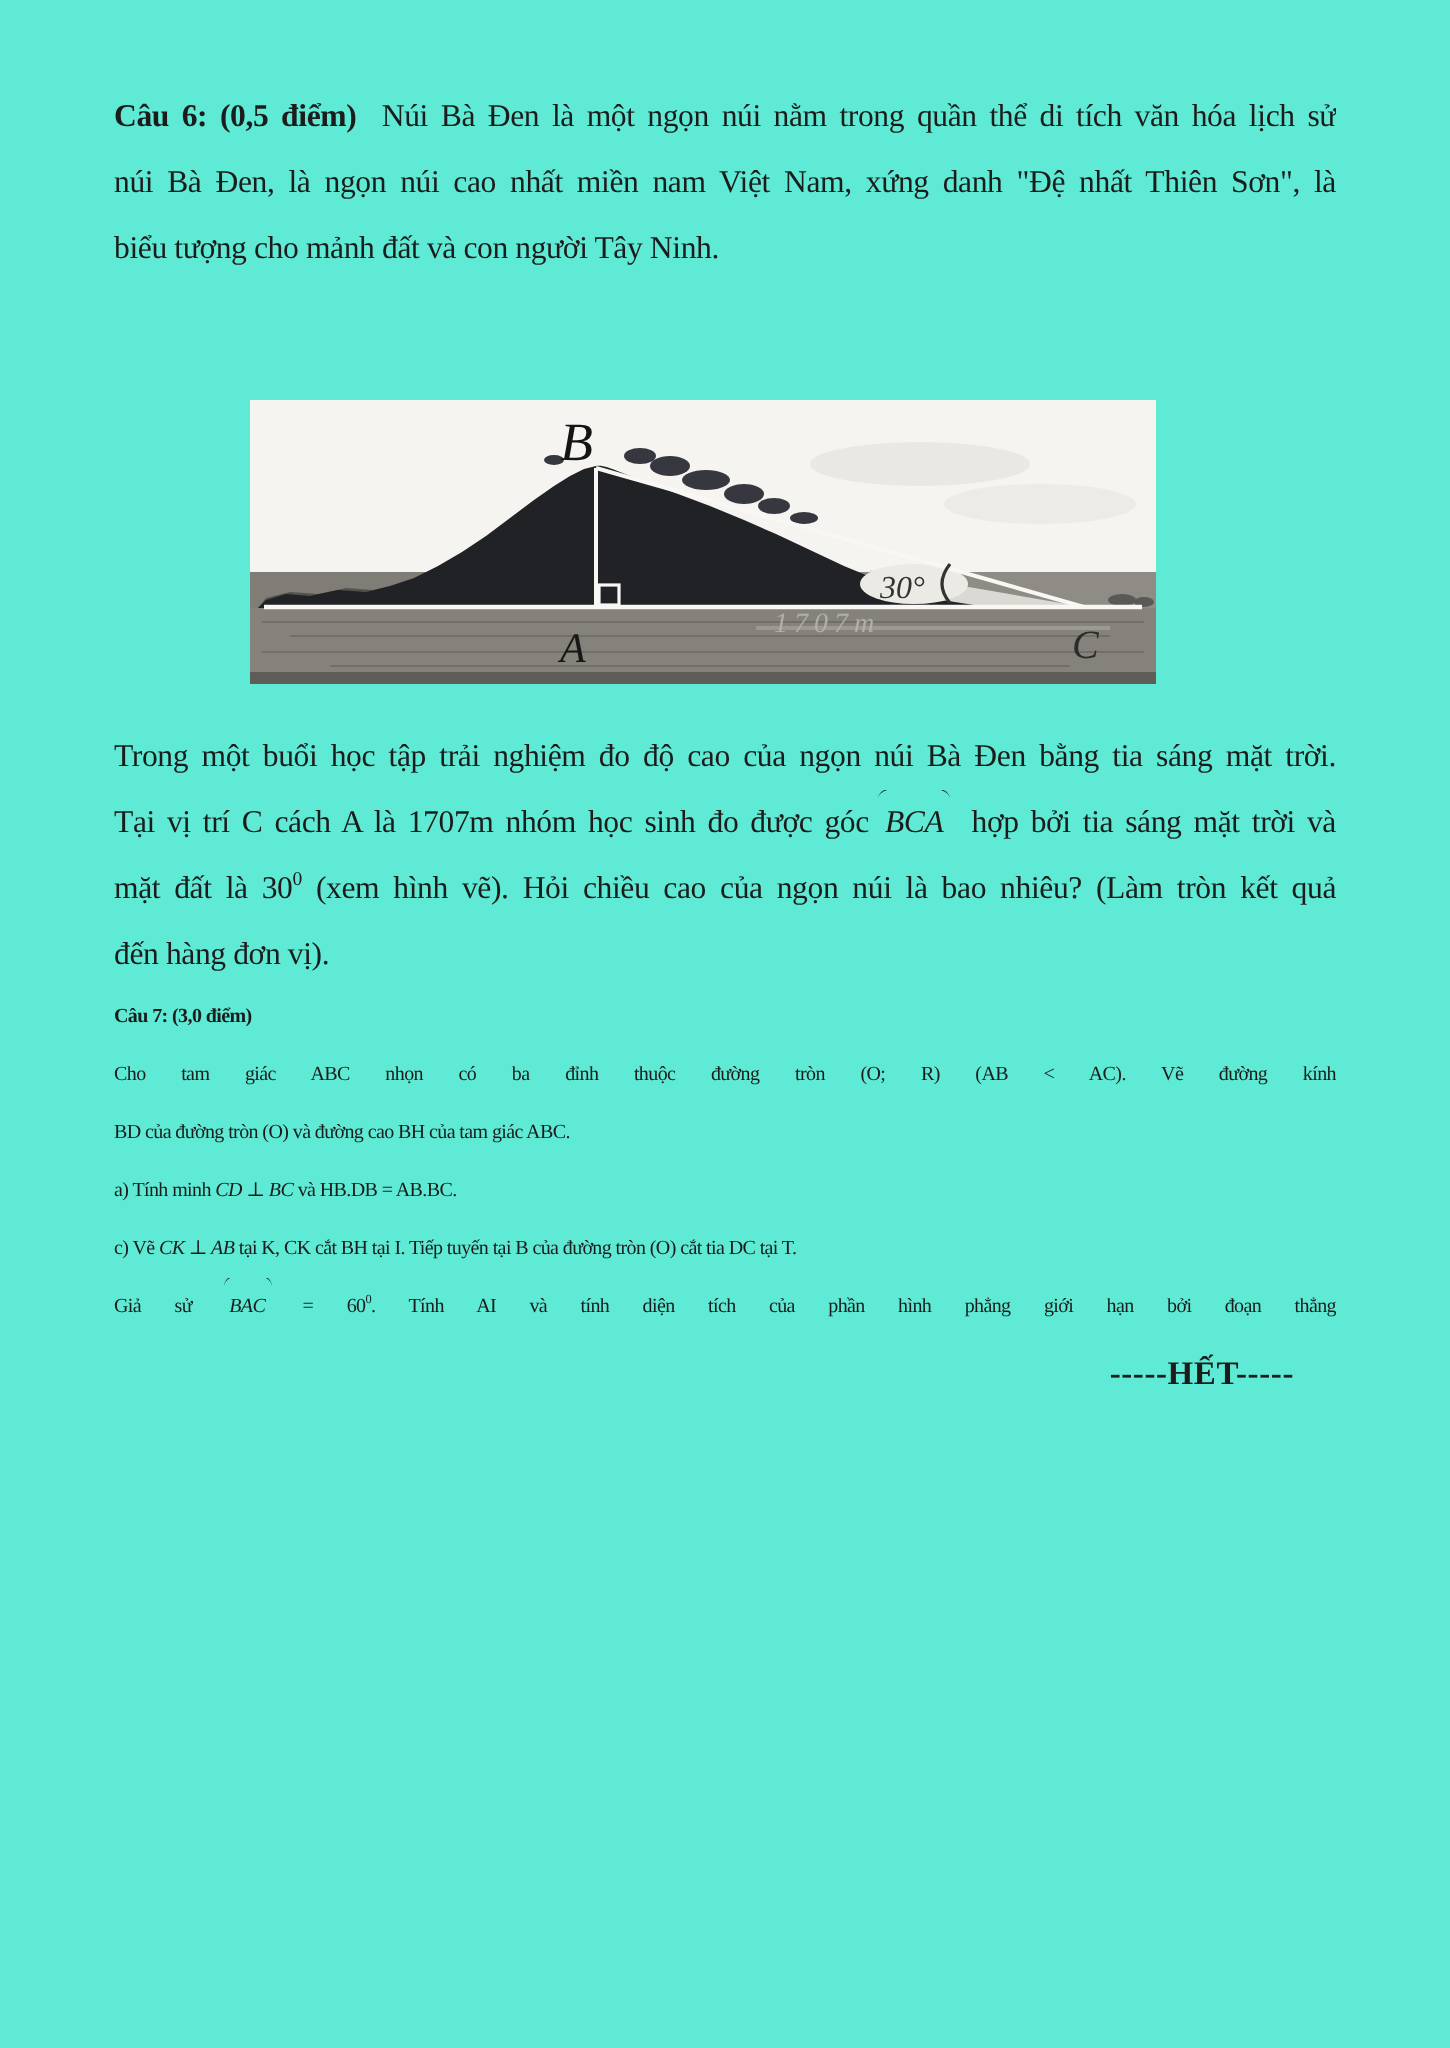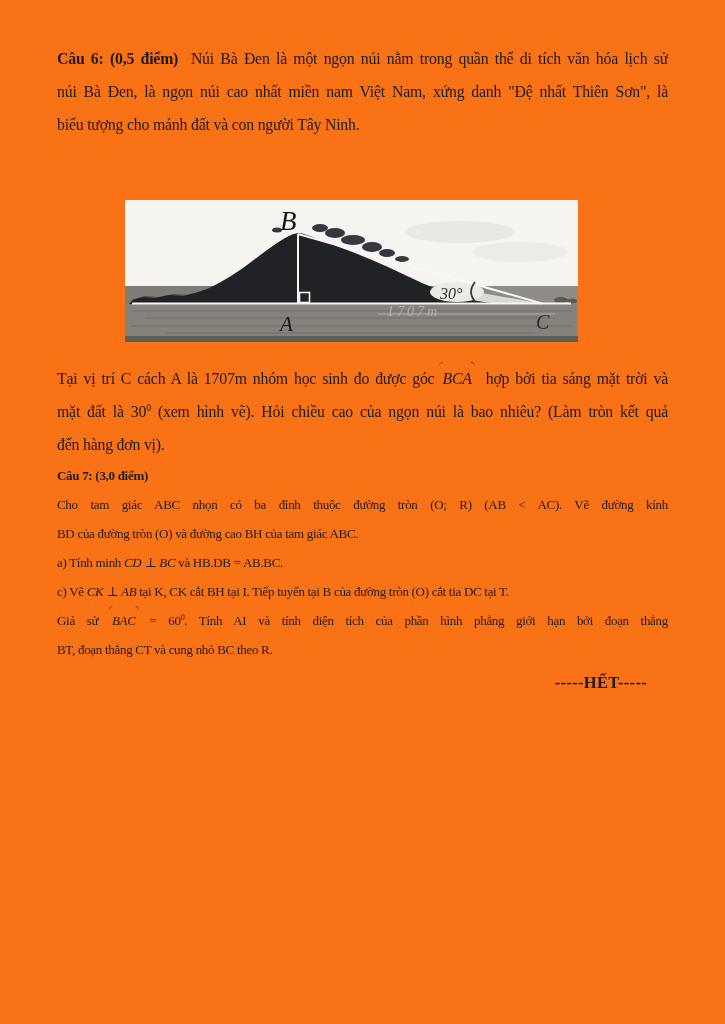--- a/index.html
+++ b/index.html
@@ -1,33 +1,33 @@
 <!DOCTYPE html>
 <html><head>
 <meta charset="utf-8">
 <style>
   html,body{margin:0;padding:0;background:#e8e8e8;}
   .page{
     position:relative;
     width:725px;height:1024px;
-    background:#f97316;
+    background:#5eead4;
     overflow:hidden;
     font-family:"Liberation Serif","DejaVu Serif","DejaVu Sans",serif;
     color:#1c1c1c;
   }
   .content{position:absolute;left:57px;top:42px;width:611px;}
   .rich .line{
     line-height:var(--lh);height:var(--lh);
     white-space:nowrap;overflow:hidden;
     letter-spacing:-0.2px;
   }
   .rich.just-on .line.just{text-align:justify;text-align-last:justify;text-justify:inter-word;}
   #q6, #q6body{--lh:33px;font-size:15.8px;}
   #q6body{margin-top:20px;}
-  #q7{--lh:29px;font-size:13px;margin-top:0;}
+  #q7{--lh:29px;font-size:10px;margin-top:0;}
   #q7 .line{letter-spacing:-0.3px;}
   .b{font-weight:bold;}
   .i{font-style:italic;}
   .sup{font-size:.62em;vertical-align:super;line-height:0;}
   .arc{position:relative;display:inline-block;font-style:italic;padding:0 2px;}
   .arc::after{
     content:"";position:absolute;left:-1px;right:-1px;top:-3px;height:6px;
     border-top:1.5px solid #1b1b1b;
     border-radius:50% 50% 0 0 / 100% 100% 0 0;
   }
@@ -106,31 +106,31 @@
         <g font-family="Liberation Serif, DejaVu Serif, serif" font-style="italic">
           <text x="155" y="30" font-size="27" fill="#141414">B</text>
           <text x="155" y="131" font-size="21" fill="#171717">A</text>
           <text x="411" y="129" font-size="20" fill="#2b2b2b">C</text>
           <text x="315" y="99" font-size="16" fill="#33332f">30°</text>
         </g>
       </svg>
     </figure>
 
     <section id="q6body" class="rich just-on">
+        <div class="line just"><span>Trong một buổi học tập trải nghiệm đo độ cao của ngọn núi Bà Đen bằng tia sáng mặt trời.</span></div>
         <div class="line just"><span>Tại vị trí C cách A là 1707m nhóm học sinh đo được góc </span><span class="i arc">BCA</span><span>&nbsp; hợp bởi tia sáng mặt trời và</span></div>
         <div class="line just"><span>mặt đất là 30</span><span class="sup">0</span><span> (xem hình vẽ). Hỏi chiều cao của ngọn núi là bao nhiêu? (Làm tròn kết quả</span></div>
         <div class="line"><span>đến hàng đơn vị).</span></div>
       </section>
 
     <section id="q7" class="rich just-on">
         <div class="line"><span class="b">Câu 7: (3,0 điểm)</span></div>
         <div class="line just"><span>Cho tam giác ABC nhọn có ba đỉnh thuộc đường tròn (O; R) (AB &lt; AC). Vẽ đường kính</span></div>
         <div class="line"><span>BD của đường tròn (O) và đường cao BH của tam giác ABC.</span></div>
         <div class="line"><span>a) Tính minh </span><span class="i">CD ⊥ BC</span><span> và HB.DB = AB.BC.</span></div>
         <div class="line"><span>c) Vẽ </span><span class="i">CK ⊥ AB</span><span> tại K, CK cắt BH tại I. Tiếp tuyến tại B của đường tròn (O) cắt tia DC tại T.</span></div>
         <div class="line just"><span>Giả sử </span><span class="i arc">BAC</span><span> = 60</span><span class="sup">0</span><span>. Tính AI và tính diện tích của phần hình phẳng giới hạn bởi đoạn thẳng</span></div>
-        <div class="line"><span>BT, đoạn thẳng CT và cung nhỏ BC theo R.</span></div>
       </section>
 
     <div class="end">-----HẾT-----</div>
 
   </div>
 </div>
 
 </body></html>

